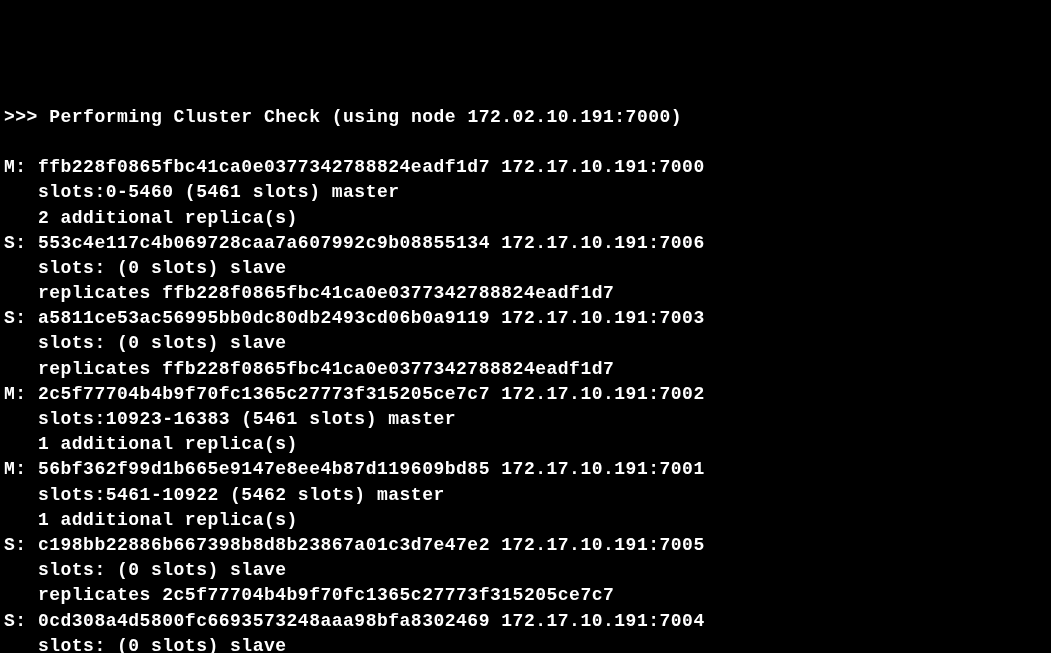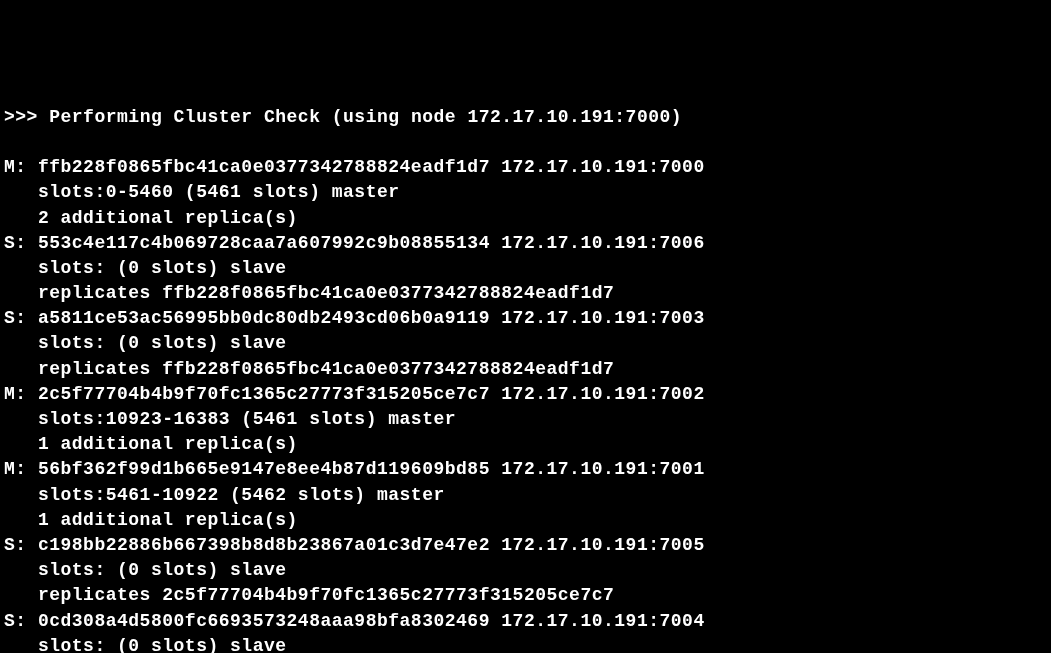--- a/index.html
+++ b/index.html
@@ -16,21 +16,21 @@
     }
     .line {
       display: block;
     }
   </style>
 </head>
 <body>
 
 
 
-<span class="line"><span>&gt;&gt;&gt; </span><span>Performing Cluster Check (using node 172.17.10.191:7000)</span></span>
+<span class="line"><span>&gt;&gt;&gt; </span><span>Performing Cluster Check (using node 172.02.10.191:7000)</span></span>
 <div id="nodes-container"><span class="line">M: ffb228f0865fbc41ca0e0377342788824eadf1d7 172.17.10.191:7000</span><span class="line">   slots:0-5460 (5461 slots) master</span><span class="line">   2 additional replica(s)</span><span class="line">S: 553c4e117c4b069728caa7a607992c9b08855134 172.17.10.191:7006</span><span class="line">   slots: (0 slots) slave</span><span class="line">   replicates ffb228f0865fbc41ca0e0377342788824eadf1d7</span><span class="line">S: a5811ce53ac56995bb0dc80db2493cd06b0a9119 172.17.10.191:7003</span><span class="line">   slots: (0 slots) slave</span><span class="line">   replicates ffb228f0865fbc41ca0e0377342788824eadf1d7</span><span class="line">M: 2c5f77704b4b9f70fc1365c27773f315205ce7c7 172.17.10.191:7002</span><span class="line">   slots:10923-16383 (5461 slots) master</span><span class="line">   1 additional replica(s)</span><span class="line">M: 56bf362f99d1b665e9147e8ee4b87d119609bd85 172.17.10.191:7001</span><span class="line">   slots:5461-10922 (5462 slots) master</span><span class="line">   1 additional replica(s)</span><span class="line">S: c198bb22886b667398b8d8b23867a01c3d7e47e2 172.17.10.191:7005</span><span class="line">   slots: (0 slots) slave</span><span class="line">   replicates 2c5f77704b4b9f70fc1365c27773f315205ce7c7</span><span class="line">S: 0cd308a4d5800fc6693573248aaa98bfa8302469 172.17.10.191:7004</span><span class="line">   slots: (0 slots) slave</span></div>
 
 
 
 
 
 
 
 
 </body></html>

